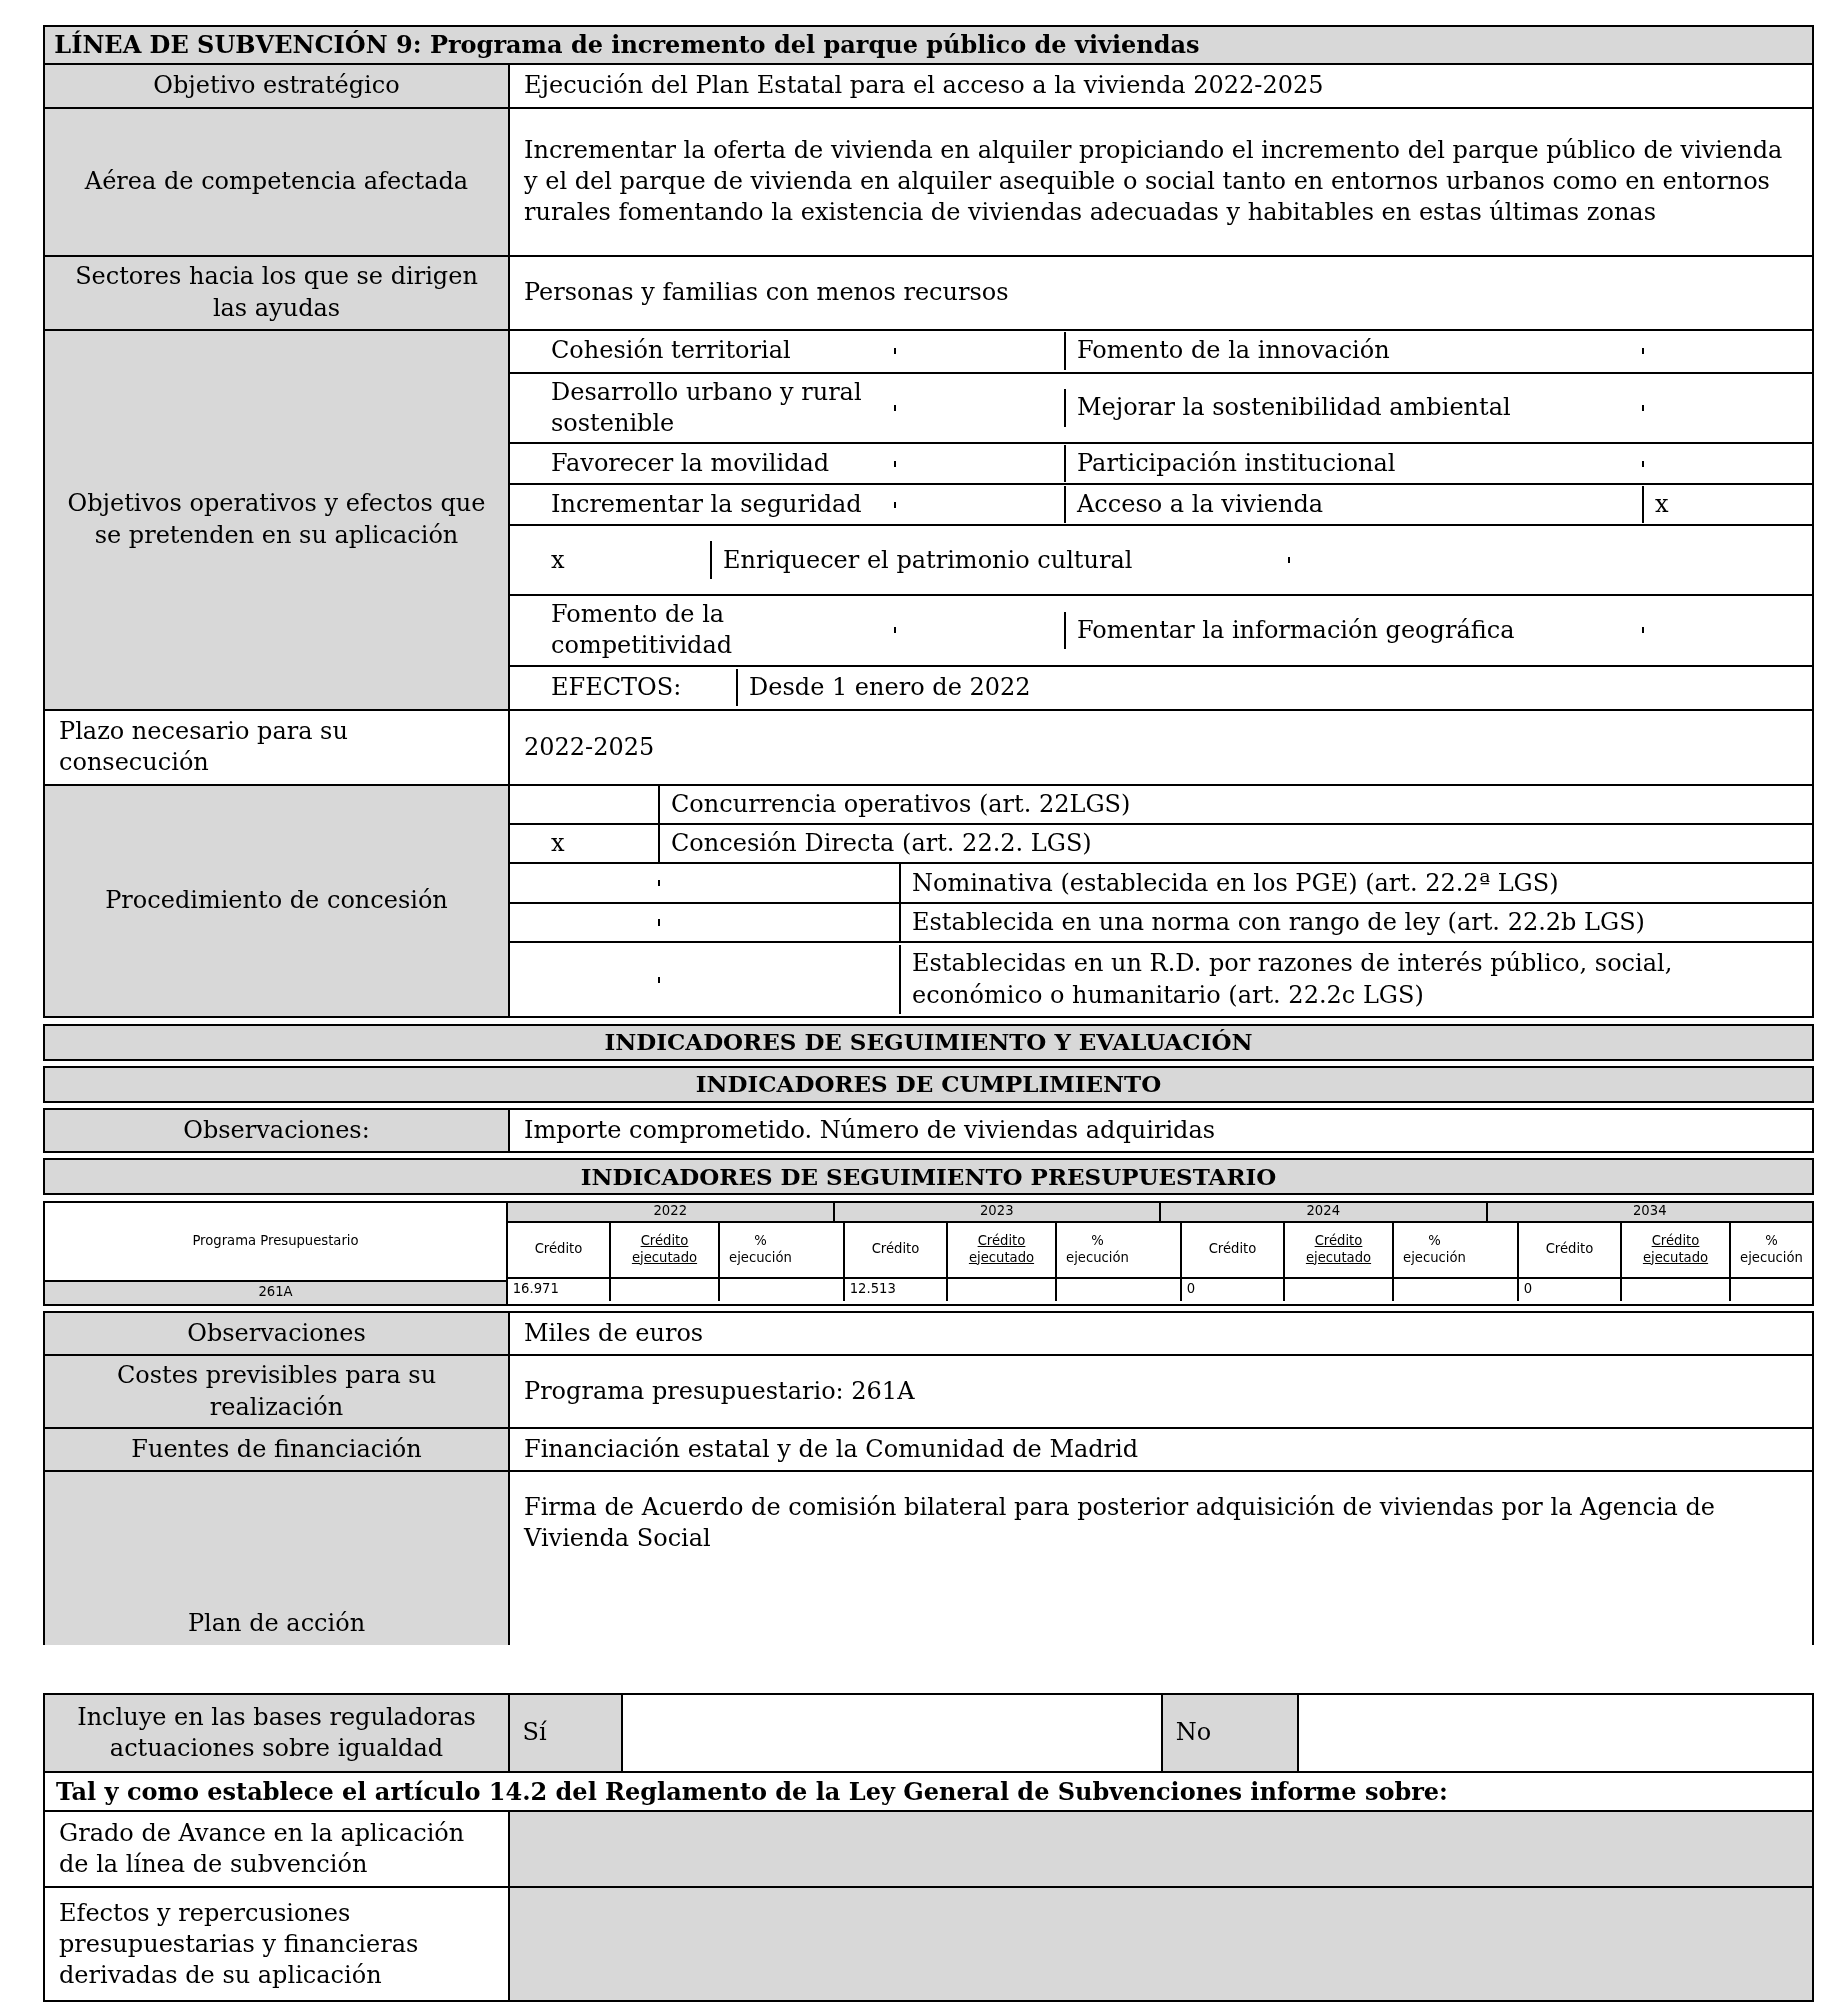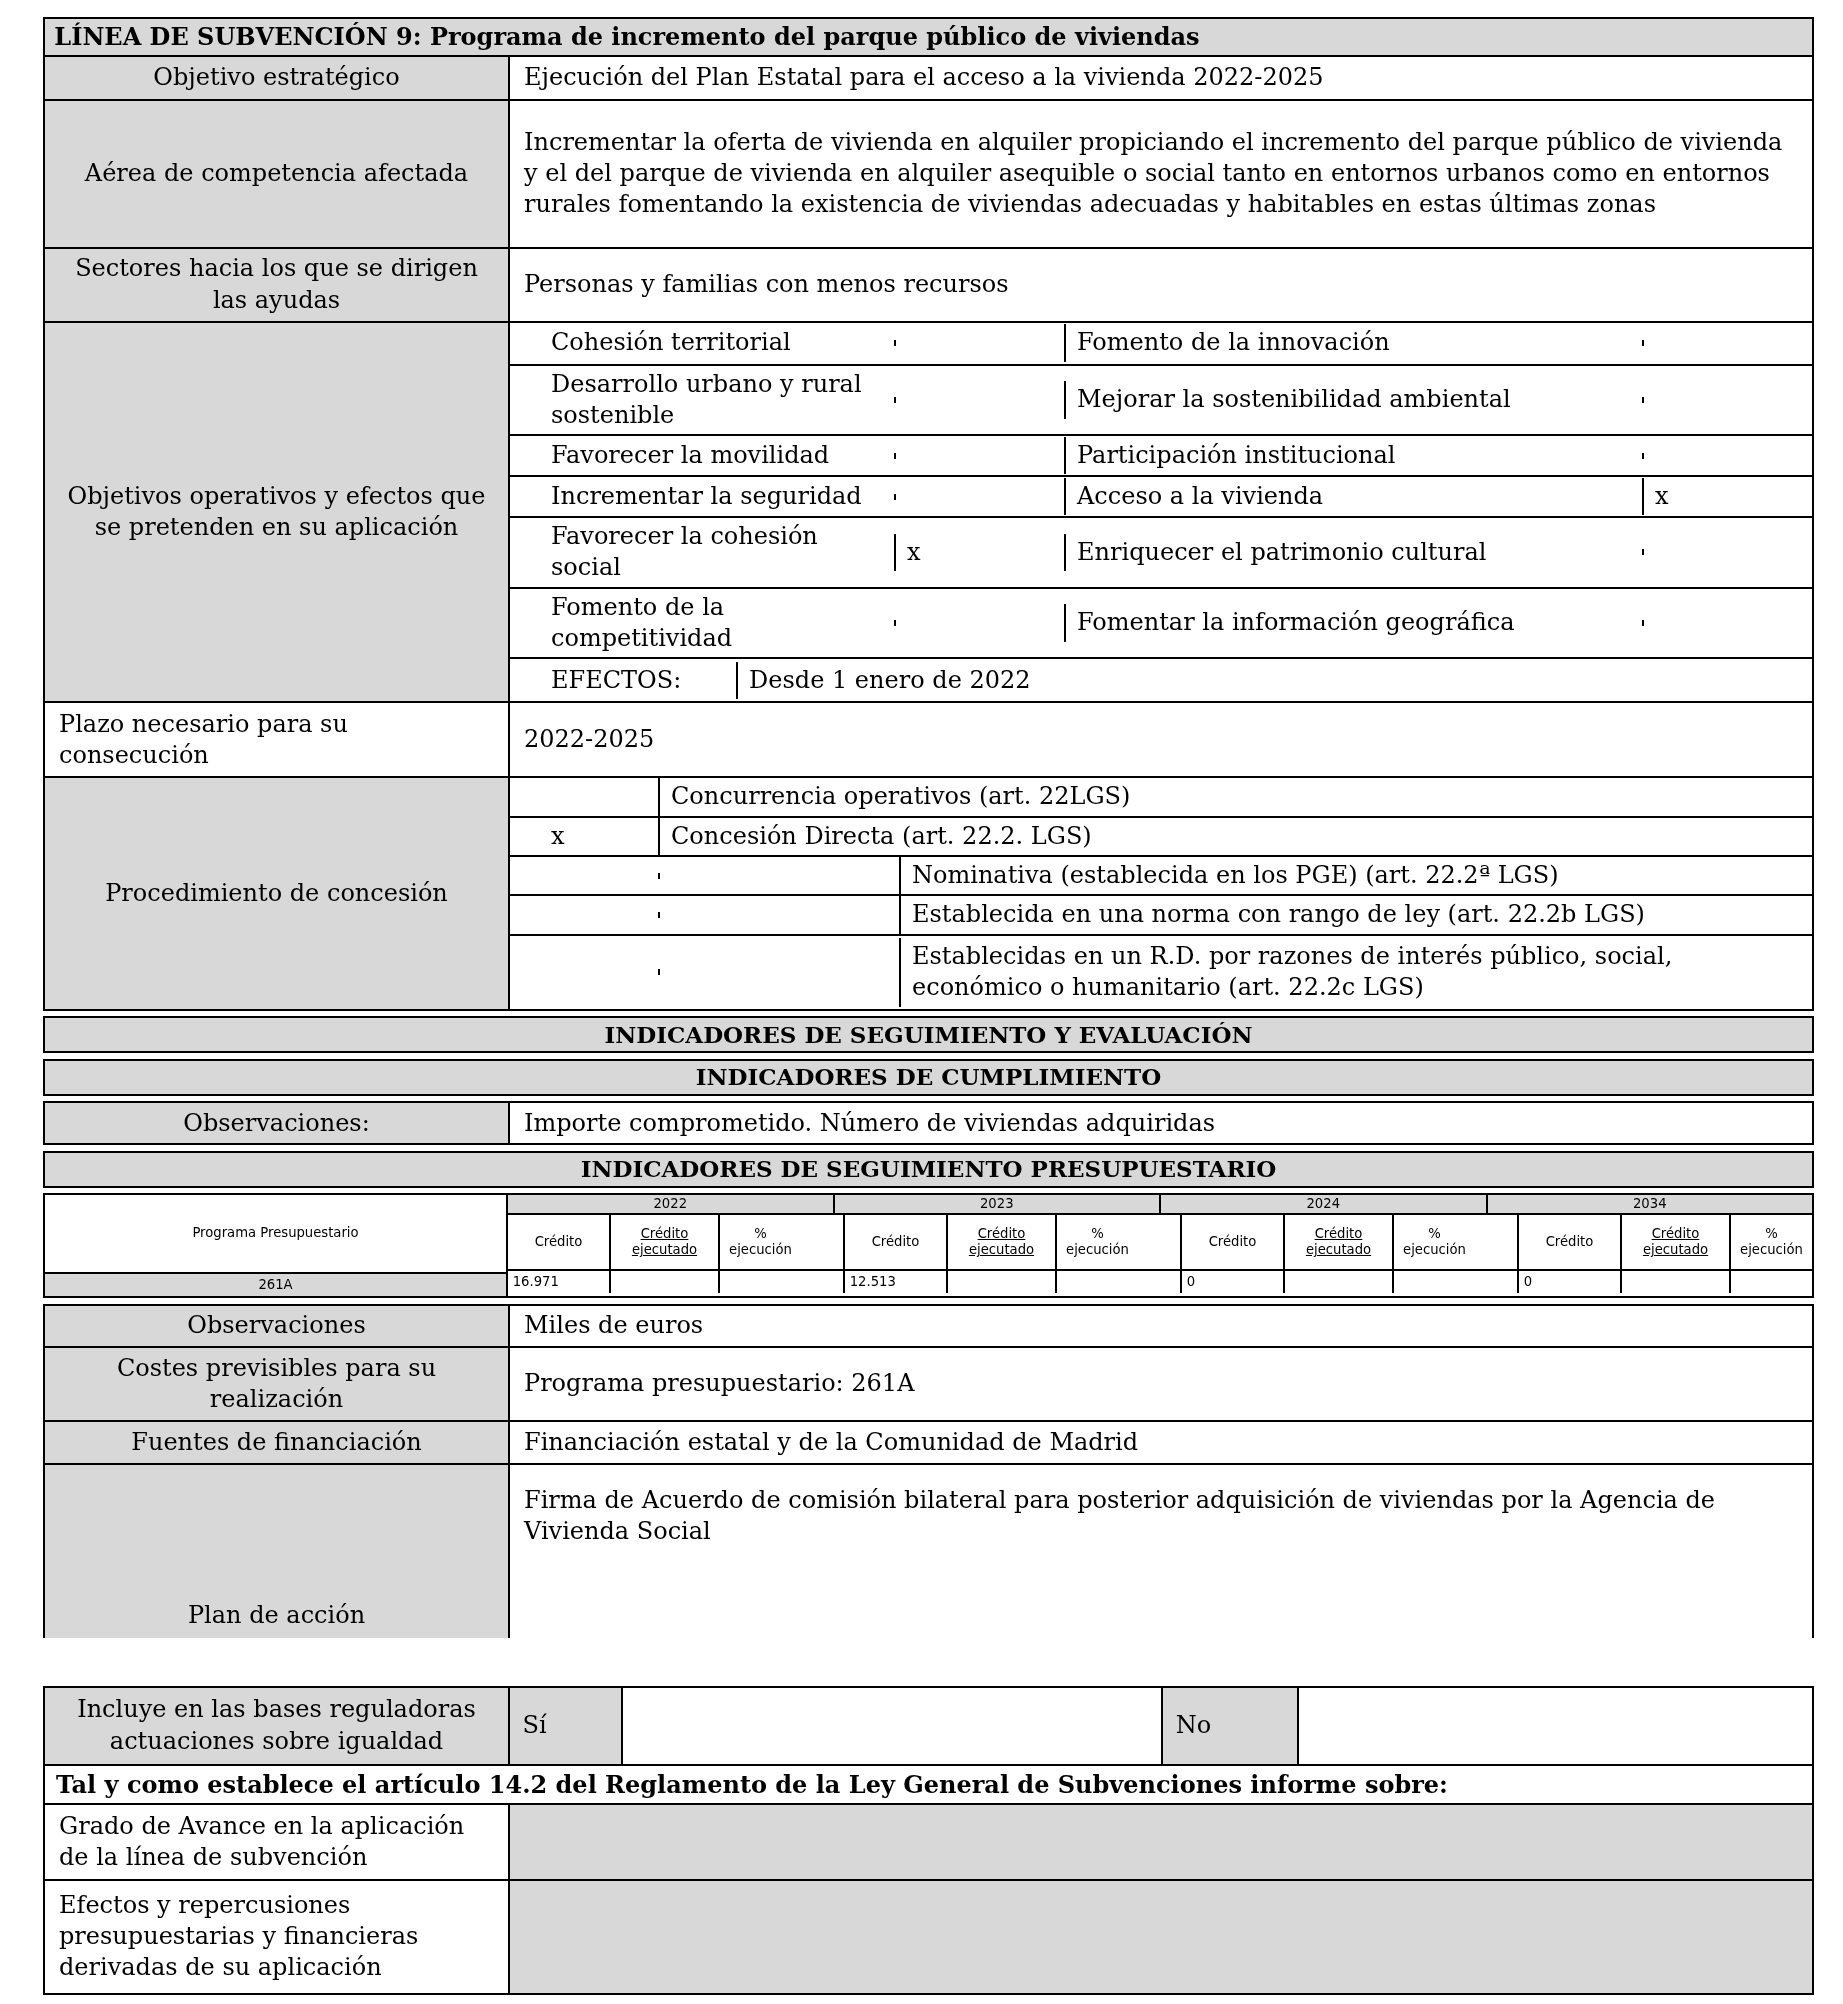--- a/index.html
+++ b/index.html
@@ -6,21 +6,21 @@
   html, body { background: #ffffff; }
   body {
     width: 1843px; min-height: 2005px;
     color: #000;
     font-family: "DejaVu Serif", serif;
     font-size: 24px; line-height: 1.3;
     overflow: hidden;
   }
   .page { padding: 17px 29px 0 43px; }
 
-  .blk { width: 1771px; border: 2.3px solid #000; background: #fff; }
+  .blk { width: 1771px; border: 2.3px solid #000; background: #fff; margin-top: 8px; }
   .blk.gap { margin-top: 5.4px; }
   .blk.nb { border-bottom: none; }
   .blk.break { margin-top: 48px; }
 
   .row { display: flex; align-items: stretch; border-top: 2.3px solid #000; }
   .blk > .row:first-child { border-top: none; }
 
   .label {
     flex: 0 0 463px; background: #d8d8d8;
     display: flex; align-items: center; justify-content: center;
@@ -158,21 +158,20 @@
           <div class="scell obj-r">Participación institucional</div>
           <div class="scell obj-rm"></div>
         </div>
         <div class="srow sr-s">
           <div class="scell obj-l">Incrementar la seguridad</div>
           <div class="scell obj-lm"></div>
           <div class="scell obj-r">Acceso a la vivienda</div>
           <div class="scell obj-rm">x</div>
         </div>
         <div class="srow sr-d">
-          <div class="scell obj-l">Favorecer la cohesión social</div>
           <div class="scell obj-lm">x</div>
           <div class="scell obj-r">Enriquecer el patrimonio cultural</div>
           <div class="scell obj-rm"></div>
         </div>
         <div class="srow sr-d">
           <div class="scell obj-l">Fomento de la competitividad</div>
           <div class="scell obj-lm"></div>
           <div class="scell obj-r">Fomentar la información geográfica</div>
           <div class="scell obj-rm"></div>
         </div>

